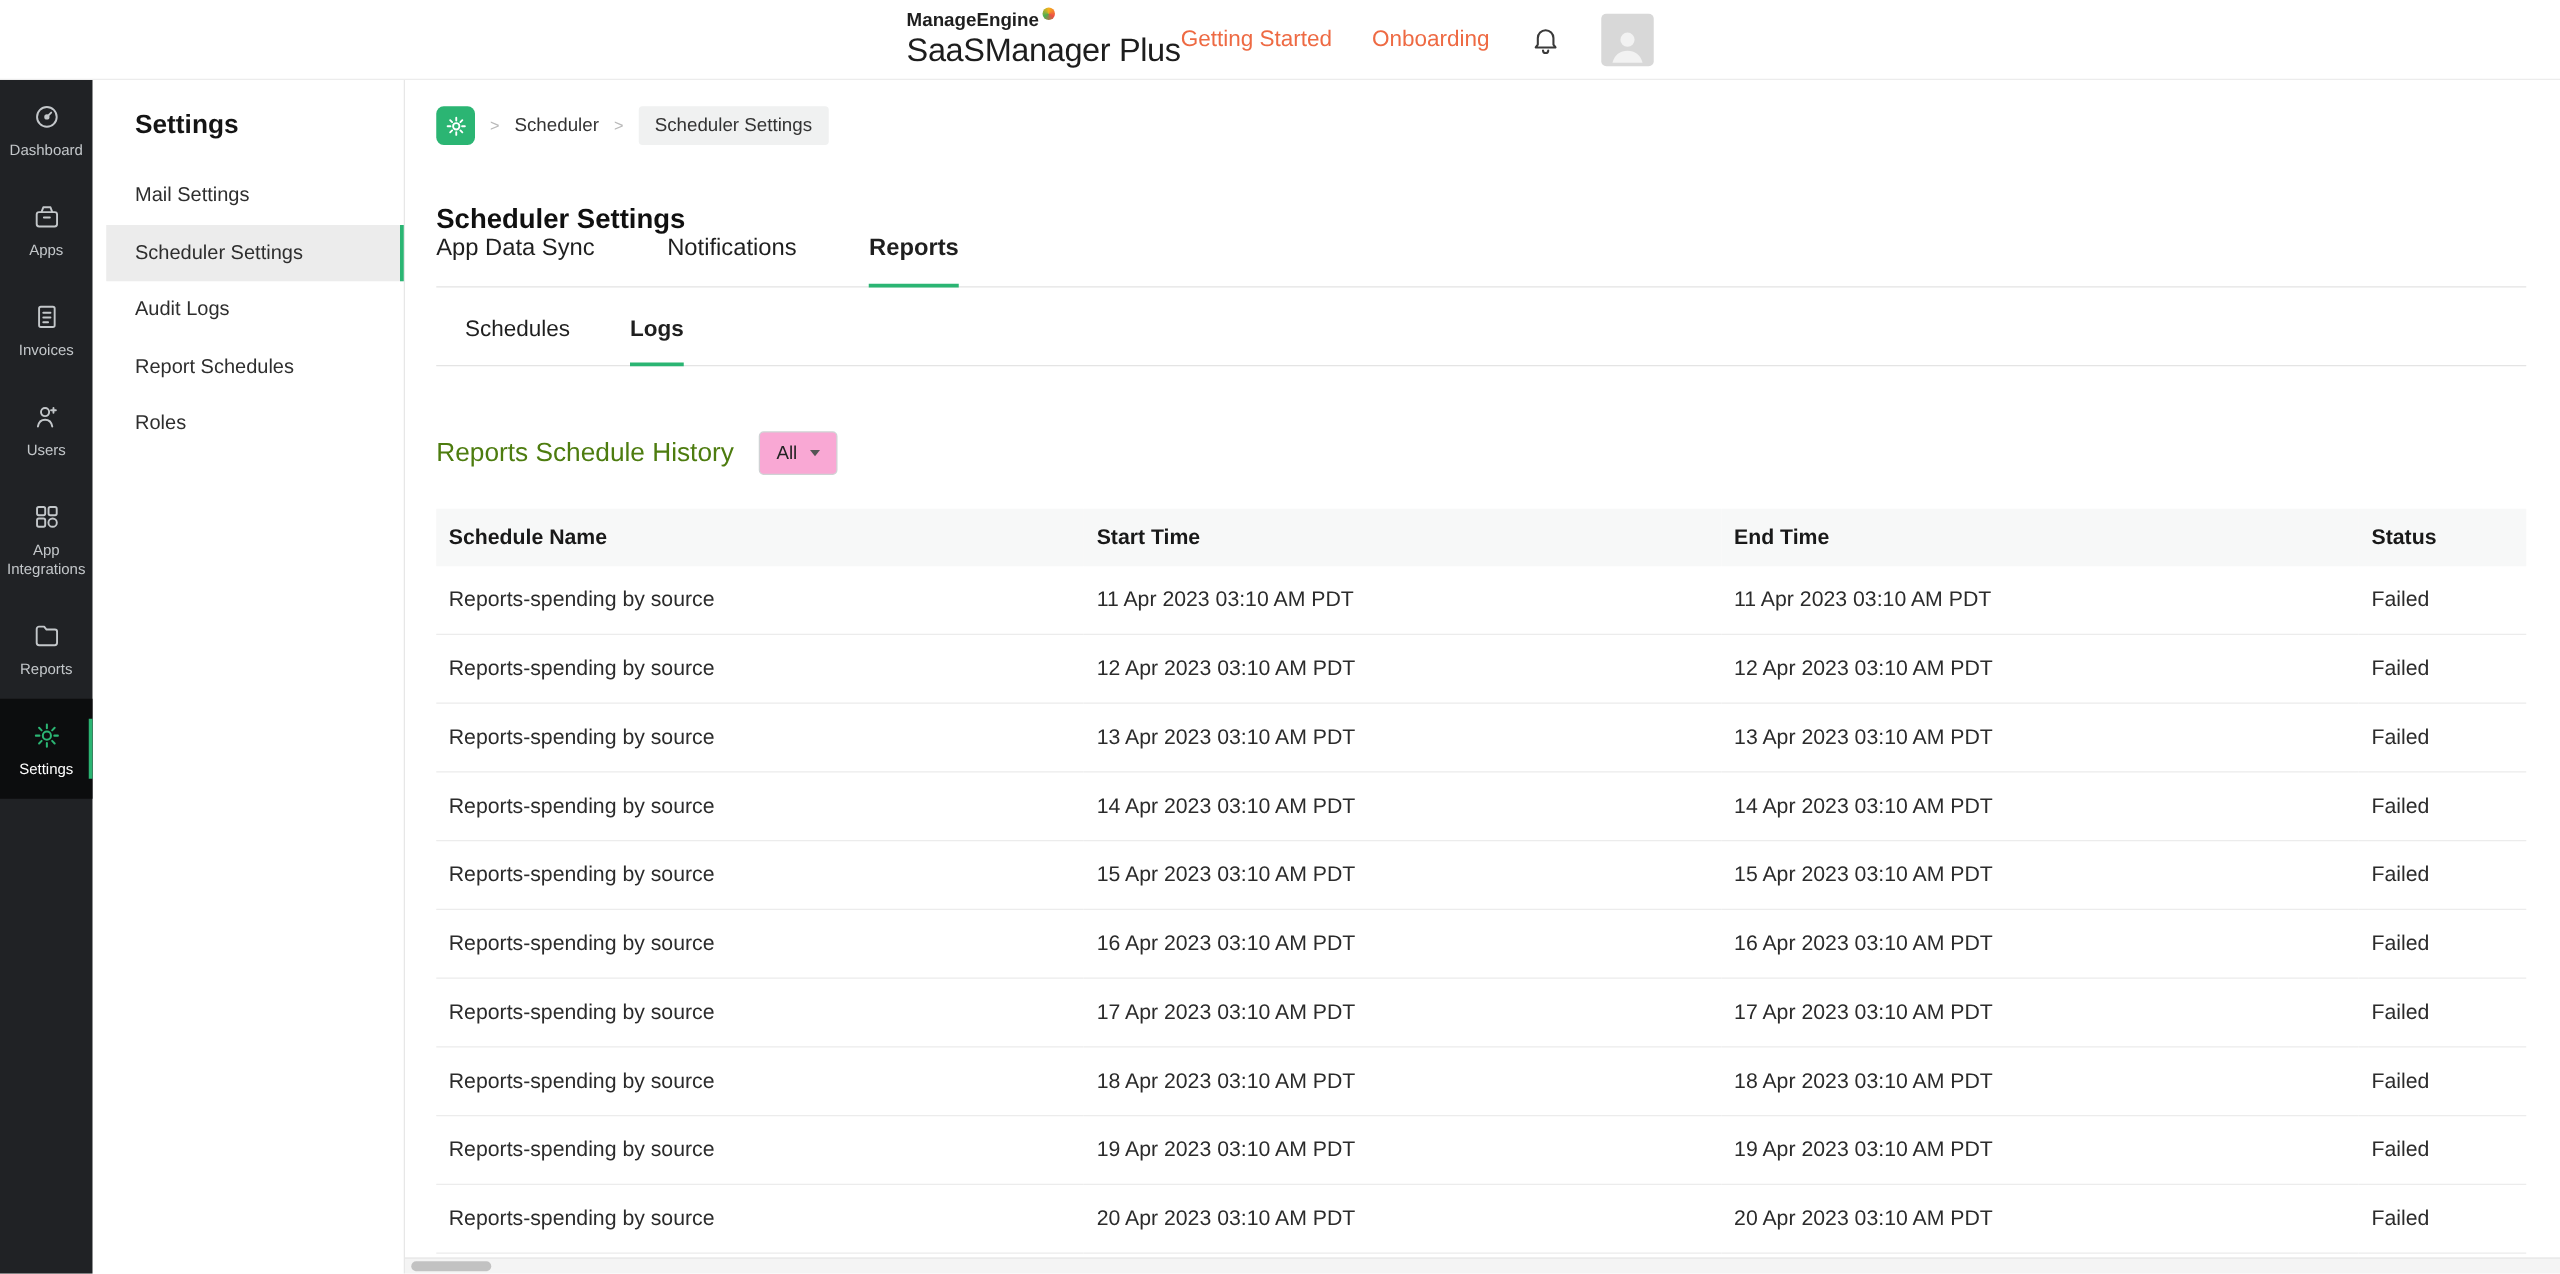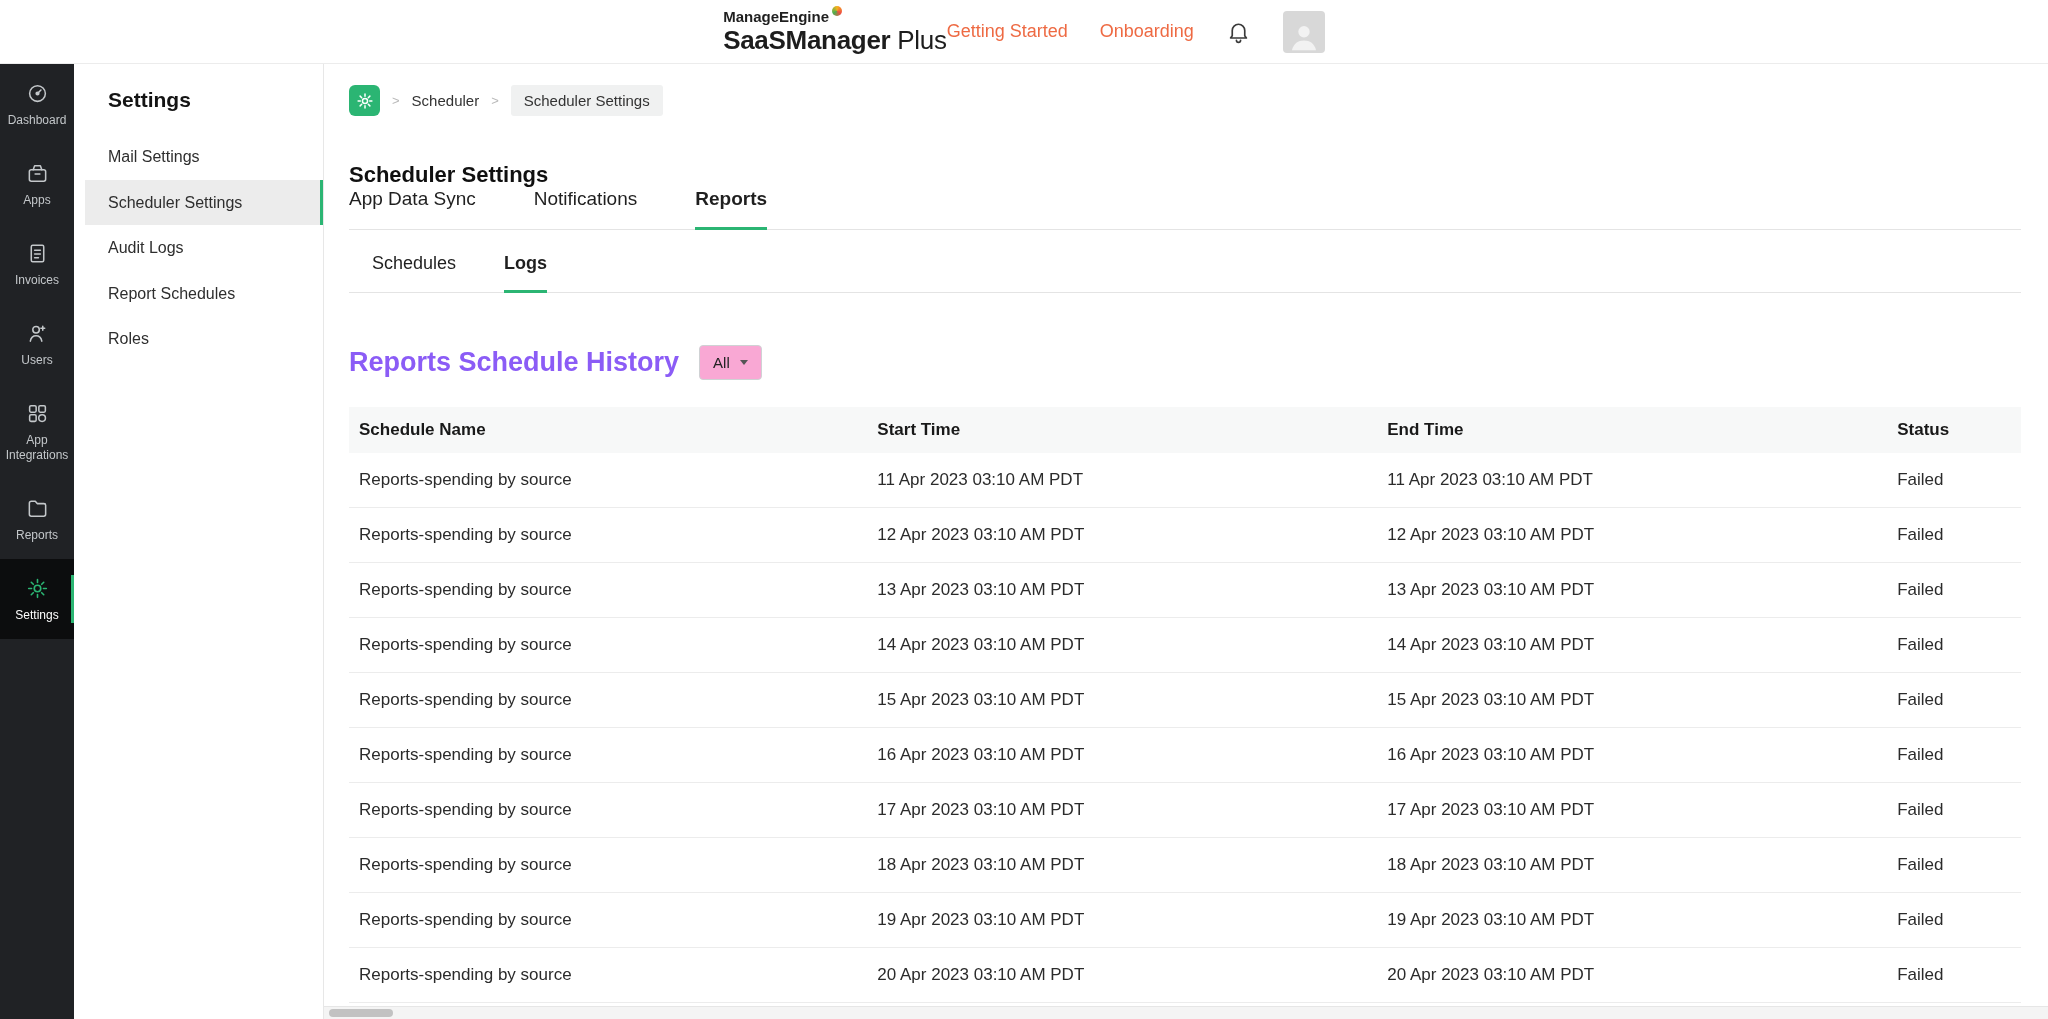--- a/index.html
+++ b/index.html
@@ -5,21 +5,21 @@
   *{box-sizing:border-box;margin:0;padding:0}
   html,body{width:2048px;height:1019px}
   body{font-family:"Liberation Sans",sans-serif;background:#fff;position:relative;overflow:hidden;color:#222}
 
   
   .header{position:absolute;top:0;left:0;width:100%;height:64px;background:#fff;border-bottom:1px solid #ececec;display:flex;align-items:center;justify-content:center;padding:0 26px;z-index:6}
   .brand{display:flex;flex-direction:column;line-height:1.08;cursor:pointer}
   .brand-top{font-size:15px;font-weight:bold;color:#1f1f1f;display:flex;align-items:flex-start;gap:3px}
   .swirl{width:10px;height:10px;border-radius:50%;background:conic-gradient(#f6b21b,#ef4e45,#4caf50,#f6b21b);margin-top:-3px;flex:0 0 auto}
   .brand-main{font-size:26px;color:#1d1d1d;letter-spacing:-0.3px}
-  .brand-main .bold{font-weight:bold}
+  .brand-main .bold{font-weight:normal}
   .header-right{display:flex;align-items:center;gap:32px}
   .header-link{color:#ee6a43;font-size:18px;cursor:pointer;white-space:nowrap}
   .bell{width:25px;height:25px;color:#3a3a3a;cursor:pointer}
   .avatar{width:42px;height:42px;border-radius:4px;background:#d8d8d8;overflow:hidden;display:flex;align-items:flex-end;justify-content:center;cursor:pointer}
   .avatar svg{width:34px;height:34px}
 
   
   .sidenav{position:absolute;top:64px;left:0;bottom:0;width:74px;background:#202225;display:flex;flex-direction:column;z-index:5}
   .snav-item{display:flex;flex-direction:column;align-items:center;gap:8px;padding:18px 4px 16px;color:#c3c7ca;cursor:pointer;position:relative}
   .snav-item svg{width:23px;height:23px;flex:0 0 auto}
@@ -48,21 +48,21 @@
 
   .tabs{display:flex;gap:58px;border-bottom:1px solid #e4e4e4}
   .tab{font-size:19px;color:#1f1f1f;padding-bottom:17px;cursor:pointer;white-space:nowrap}
   .tab.active{font-weight:bold;border-bottom:3px solid #2bb573;margin-bottom:-1px}
 
   .subtabs{margin-top:23px;display:flex;gap:48px;border-bottom:1px solid #e4e4e4;padding-left:23px}
   .subtab{font-size:18px;color:#1f1f1f;padding-bottom:16px;cursor:pointer}
   .subtab.active{font-weight:bold;border-bottom:3px solid #2bb573;margin-bottom:-1px}
 
   .history-head{margin-top:52px;display:flex;align-items:center;gap:20px}
-  .history-title{font-size:27px;font-weight:bold;color:#8b5cf6}
+  .history-title{font-size:21px;font-weight:normal;color:#4d7c0f}
   .filter{border:1px solid #cfd2d4;border-radius:4px;padding:8px 13px;display:flex;align-items:center;gap:10px;font-size:15px;color:#222;cursor:pointer;background:#f9a8d4}
   .caret{width:0;height:0;border-left:4.5px solid transparent;border-right:4.5px solid transparent;border-top:5.5px solid #555}
 
   table{width:100%;border-collapse:collapse;margin-top:27px;table-layout:fixed}
   col.c-name{width:31%}
   col.c-start{width:30.5%}
   col.c-end{width:30.5%}
   col.c-status{width:8%}
   thead th{background:#f7f8f8;text-align:left;font-size:17px;font-weight:bold;color:#191919;padding:13px 10px}
   tbody td{font-size:17px;color:#2b2b2b;padding:17px 10px;border-bottom:1px solid #ececec;white-space:nowrap;overflow:hidden}

